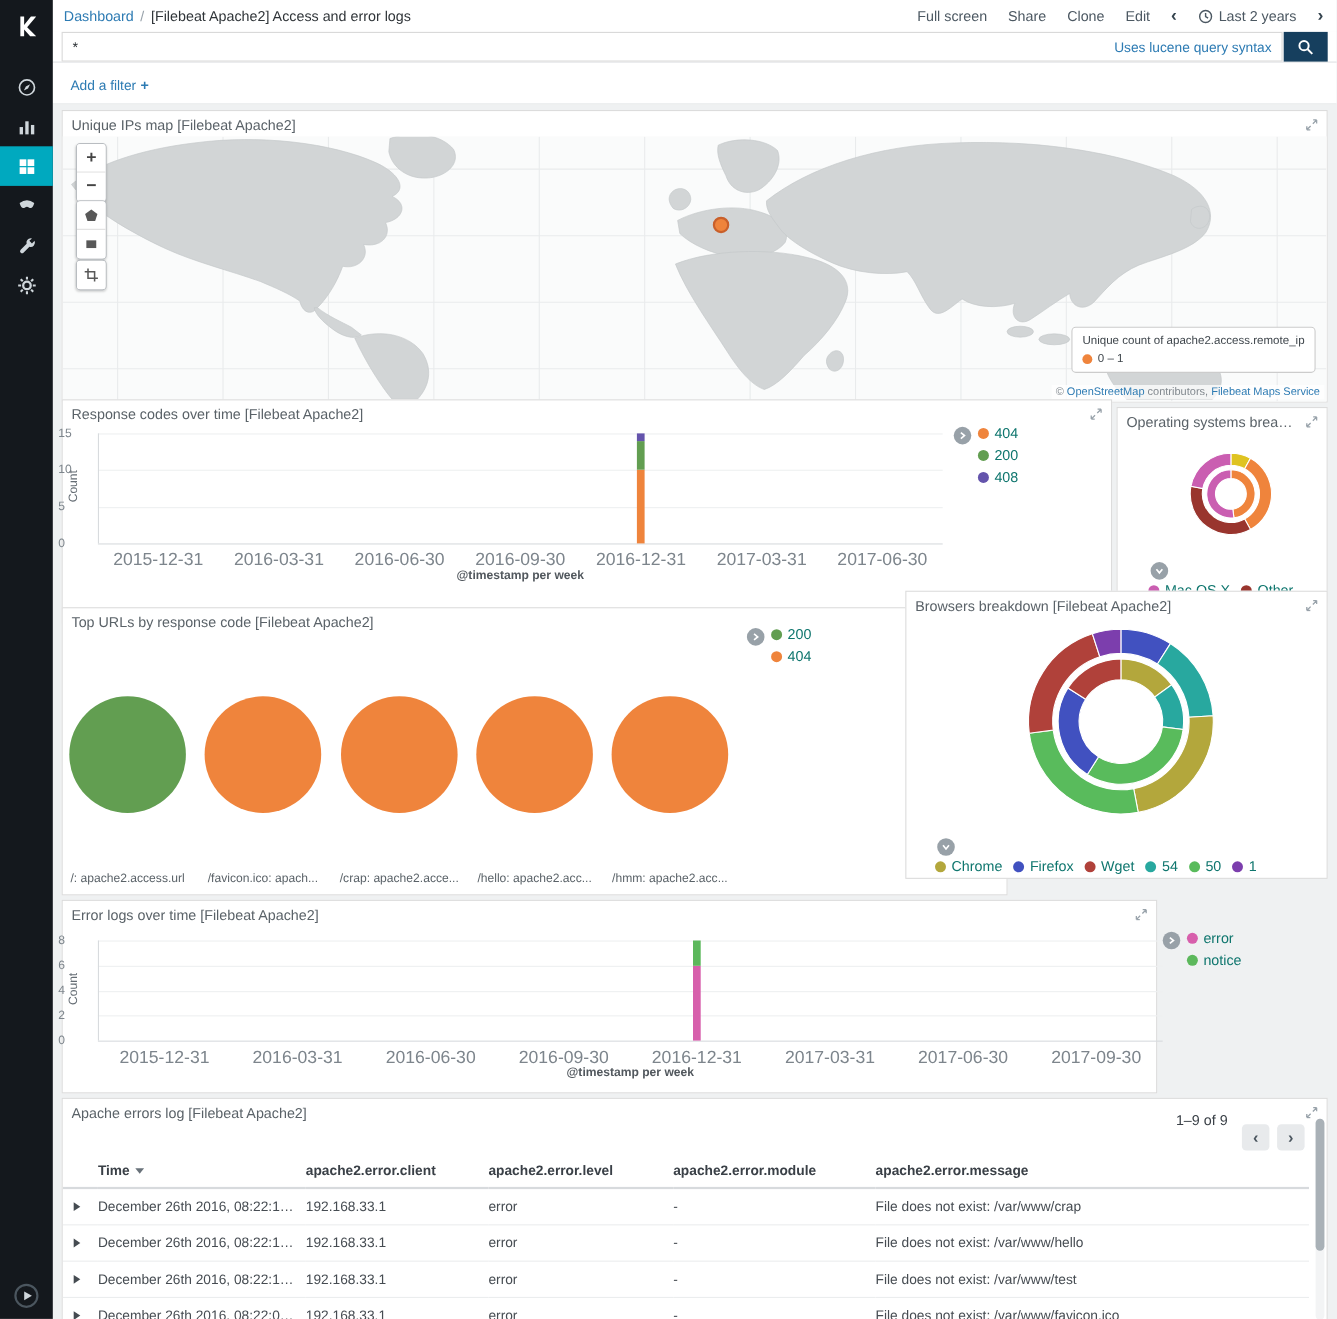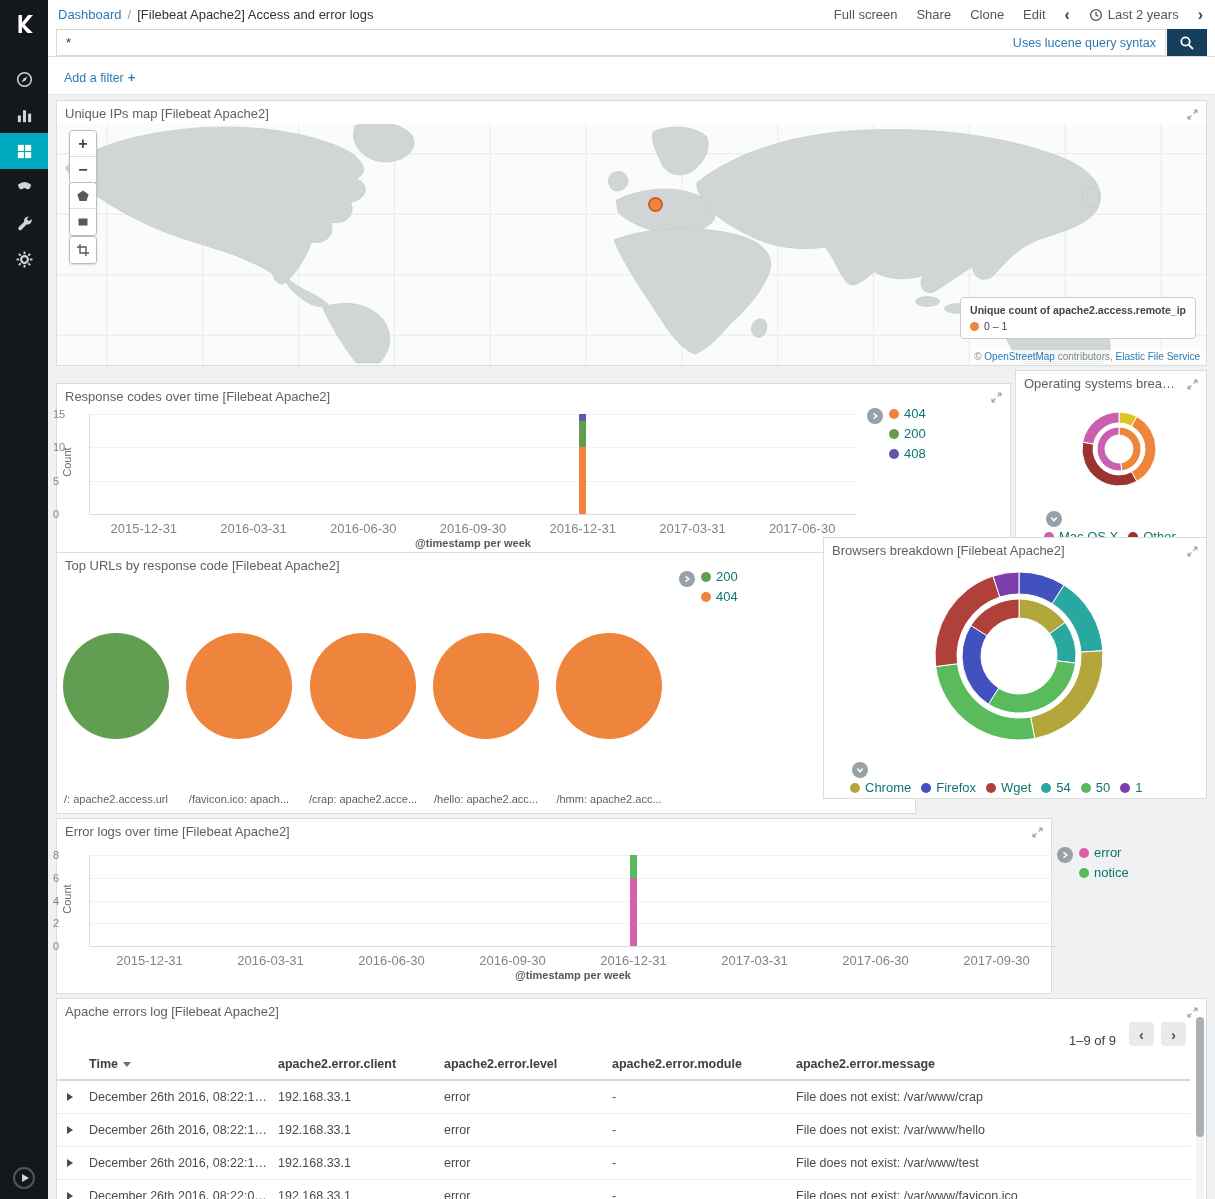--- a/index.html
+++ b/index.html
@@ -53,32 +53,32 @@
   .map-wrap{position:absolute;left:0;right:0;top:23px;bottom:0;background:#fafbfb;overflow:hidden;cursor:grab}
   .map-svg{position:absolute;left:0;top:0;width:100%;height:100%}
   .marker{position:absolute;width:15px;height:15px;border-radius:50%;border:2.5px solid #c9602b;cursor:pointer}
   .lf-group{position:absolute;left:12px;border:1px solid #b9bdc1;border-radius:4px;overflow:hidden;background:#fff;
     box-shadow:0 1px 2px rgba(0,0,0,.15)}
   .lf-btn{display:flex;align-items:center;justify-content:center;width:26px;height:26px;background:#fff;border:none;
     border-bottom:1px solid #ddd;font:bold 16px "Liberation Sans",sans-serif;color:#444;cursor:pointer}
   .lf-btn:last-child{border-bottom:none}
   .map-legend{position:absolute;right:10px;bottom:26px;background:#fff;border:1px solid #ccc;border-radius:4px;
     padding:6px 9px;font-size:10.5px;color:#3f464c}
-  .map-legend-title{font-weight:bold;margin-bottom:4px}
+  .map-legend-title{font-weight:normal;margin-bottom:4px}
   .map-legend-item{display:flex;align-items:center;gap:5px}
   .dot{width:9px;height:9px;border-radius:50%}
   .attribution{position:absolute;right:2px;bottom:2px;font-size:10px;color:#82898f;background:rgba(255,255,255,.75);padding:1px 4px}
   .attribution a{color:#2d7bb3}
 
   
   .chart{position:absolute;left:0;top:0;right:0;bottom:0}
   .gridline{position:absolute;height:1px;background:#eef0f1}
   .axis{position:absolute;background:#d8dbde}
   .ytick{position:absolute;font-size:11px;color:#7d858c;text-align:left;width:28px}
-  .xtick{position:absolute;font-size:13px;color:#7d858c;text-align:center;width:90px;white-space:nowrap}
+  .xtick{position:absolute;font-size:16px;color:#7d858c;text-align:center;width:90px;white-space:nowrap}
   .axis-label{position:absolute;font-size:11px;color:#656d74}
   .ylabel{width:80px;text-align:center;transform:rotate(-90deg)}
   .xlabel{width:200px;text-align:center;font-weight:bold;color:#52585e}
   .bar-seg{position:absolute;cursor:pointer}
   .legend-v{position:absolute}
   .legend-item{display:flex;align-items:center;gap:5px;font-size:13px;color:#0f766e;cursor:pointer}
   .legend-v .legend-item{margin-bottom:5px}
   .legend-h{position:absolute;display:flex;flex-wrap:wrap;gap:4px 10px;font-size:11.5px}
   .ldot{width:10px;height:10px;border-radius:50%;flex:0 0 auto}
   .lgd-toggle{position:absolute;width:16px;height:16px;border-radius:50%;background:#98a1a8;display:flex;
@@ -288,25 +288,25 @@
             </svg>
           </button>
       </div>
       <div class="map-legend">
         <div class="map-legend-title">Unique count of apache2.access.remote_ip</div>
         <div class="map-legend-item">
             <span class="dot" id="map-legend-dot" style="background: rgb(239, 132, 60);"></span>
             <span>0 – 1</span>
           </div>
       </div>
-      <div class="attribution"><span>© </span><a>OpenStreetMap</a><span> contributors, </span><a>Elastic File Service</a></div>
+      <div class="attribution"><span>© </span><a>OpenStreetMap</a><span> contributors, </span><a>Filebeat Maps Service</a></div>
     </div>
   </section>
 
-  <section class="panel" style="left:8px;top:288px;width:955px;height:204px">
+  <section class="panel" style="left:8px;top:268px;width:955px;height:204px">
     <h3 class="panel-title">Response codes over time [Filebeat Apache2]</h3>
     <span class="expand-btn"><svg width="11" height="11" viewBox="0 0 11 11">
           <path d="M6.5 4.5 L10 1 M10 1 h-3.2 M10 1 v3.2 M4.5 6.5 L1 10 M1 10 h3.2 M1 10 v-3.2" stroke="#98a2aa" stroke-width="1.2" fill="none"></path>
         </svg></span>
     <div class="chart" id="resp-chart">
         <div class="ytick" style="left: -4px; top: 124px;">0</div>
         <div class="gridline" style="left: 32px; width: 768px; top: 96.6667px;"></div>
         <div class="ytick" style="left: -4px; top: 90.6667px;">5</div>
         <div class="gridline" style="left: 32px; width: 768px; top: 63.3333px;"></div>
         <div class="ytick" style="left: -4px; top: 57.3333px;">10</div>
@@ -512,21 +512,21 @@
           </div>
         </div>
       </div>
   </section>
 
   <section class="panel" style="left:8px;top:903px;width:1151px;height:206px">
     <h3 class="panel-title">Apache errors log [Filebeat Apache2]</h3>
     <span class="expand-btn"><svg width="11" height="11" viewBox="0 0 11 11">
           <path d="M6.5 4.5 L10 1 M10 1 h-3.2 M10 1 v3.2 M4.5 6.5 L1 10 M1 10 h3.2 M1 10 v-3.2" stroke="#98a2aa" stroke-width="1.2" fill="none"></path>
         </svg></span>
-    <span class="pagination" style="right:90px;top:34px">1–9 of 9</span>
+    <span class="pagination" style="right:90px;top:12px">1–9 of 9</span>
     <button class="pager-btn" style="right:52px;top:23px">
         <span>‹</span>
       </button>
     <button class="pager-btn" style="right:20px;top:23px">
         <span>›</span>
       </button>
     <div class="table-wrap">
       <table class="etable">
         <colgroup>
             <col style="width:32px">

